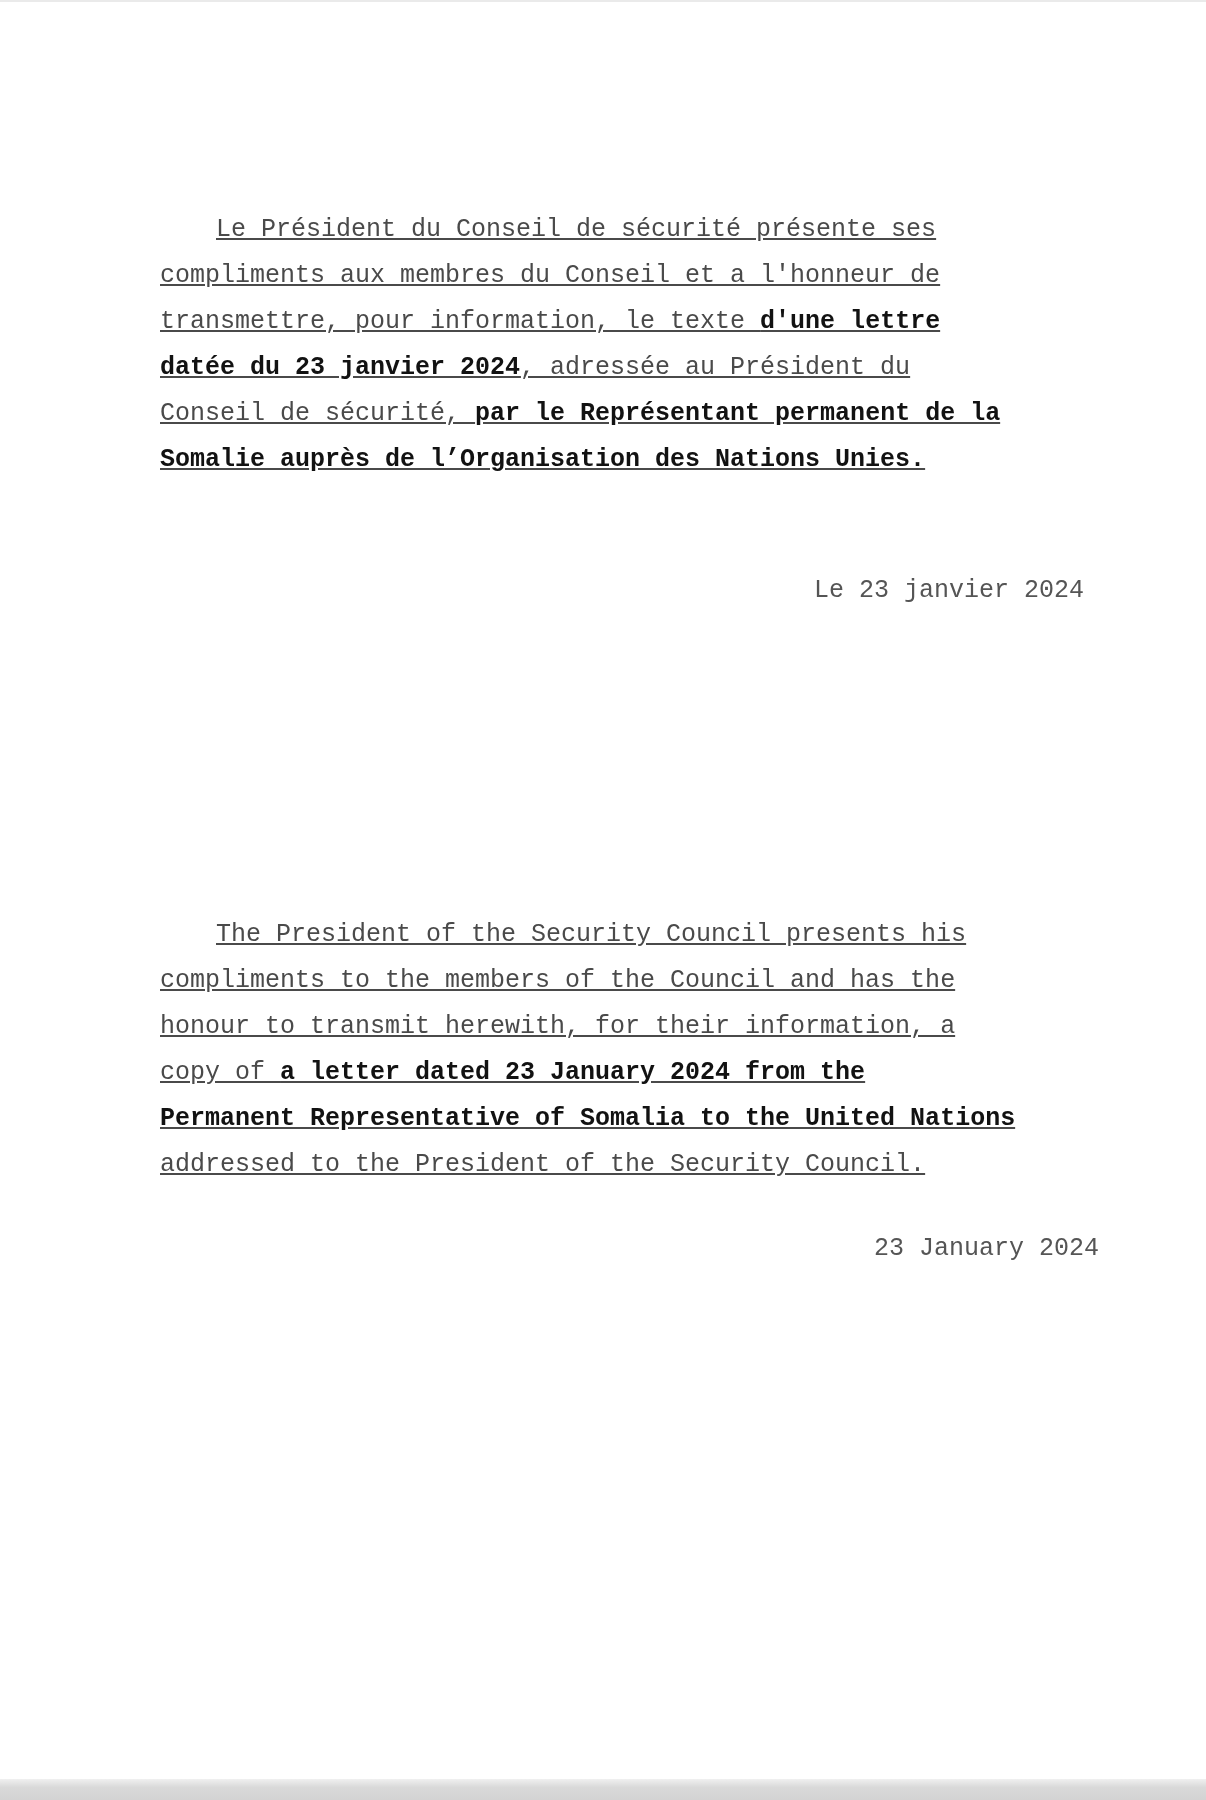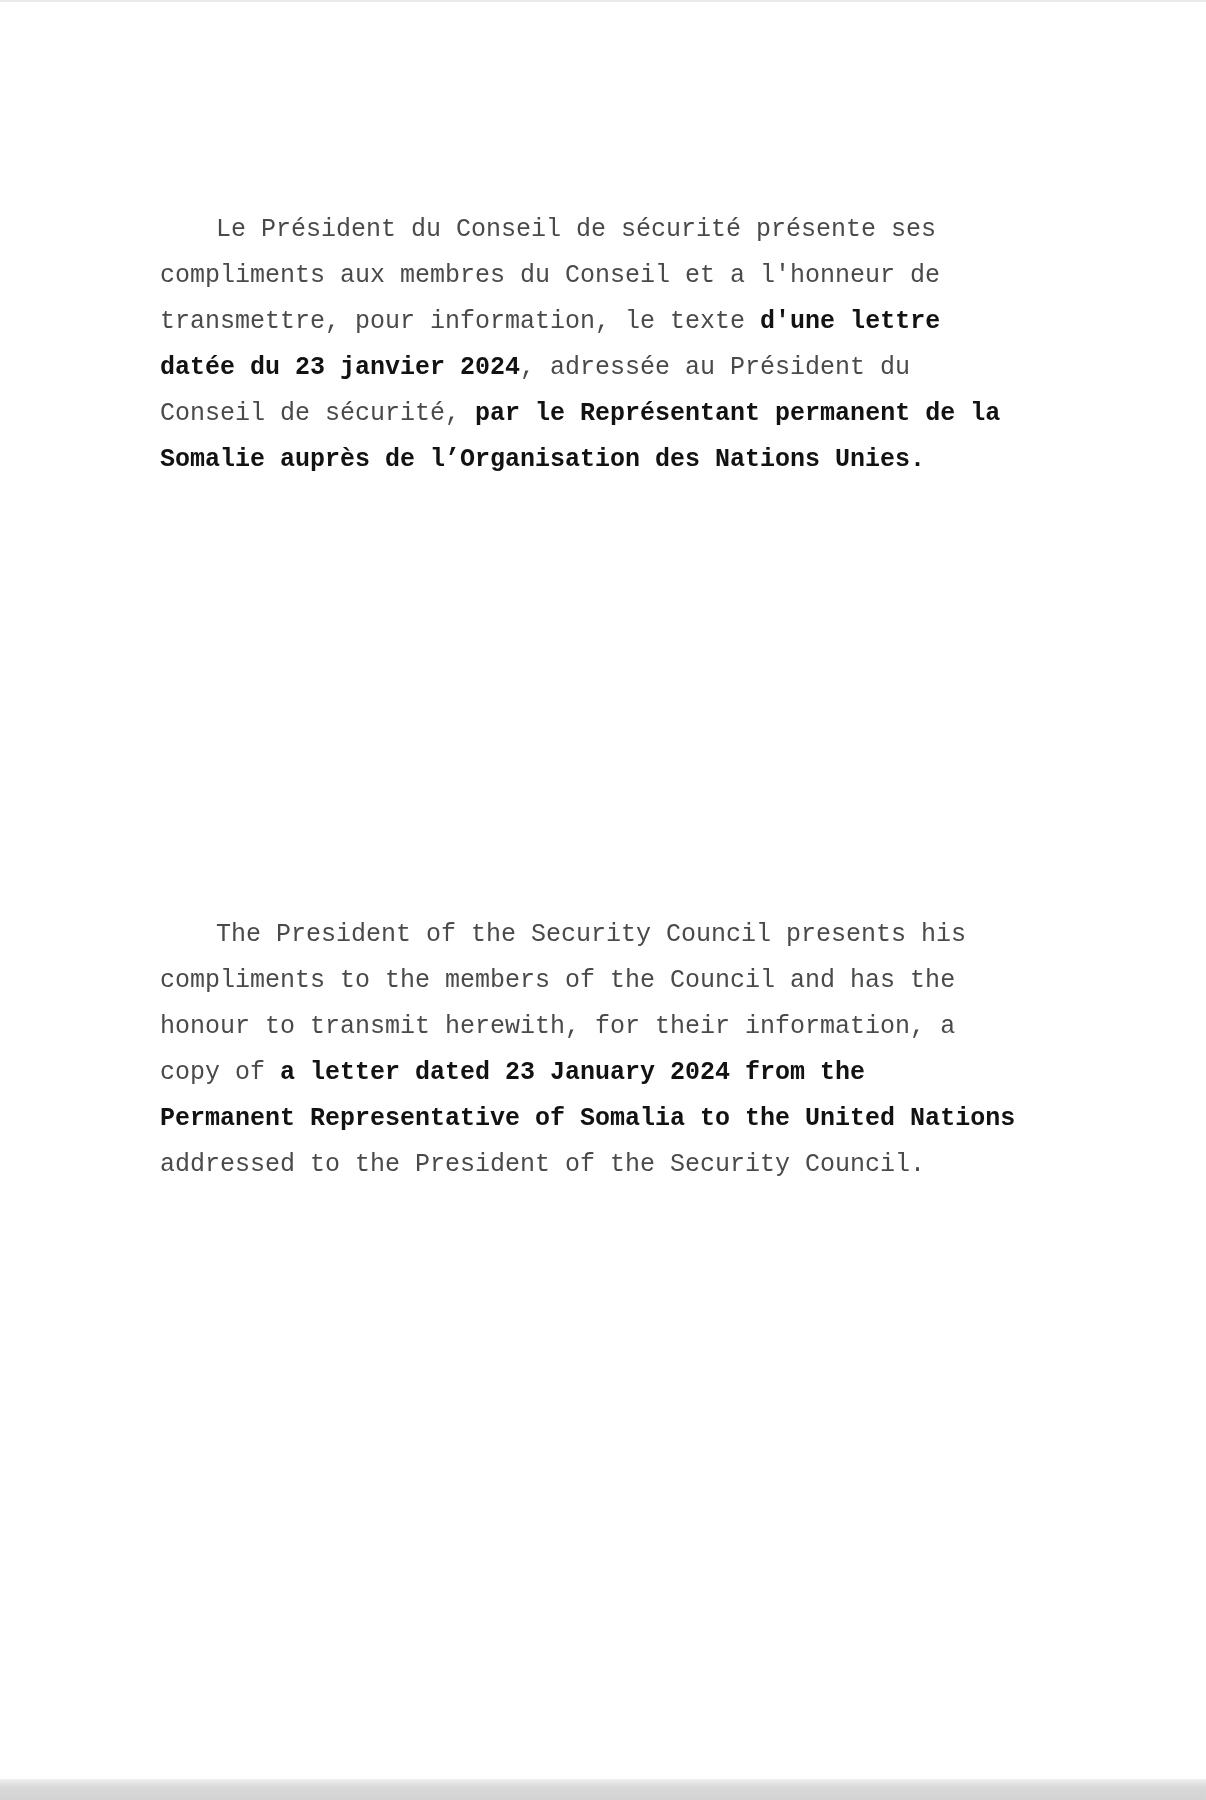--- a/index.html
+++ b/index.html
@@ -25,21 +25,21 @@
     position:absolute;
     left:160px;
     font-size:25px;
     line-height:46px;
     color:var(--text-regular);
     white-space:pre;
   }
   .para-fr{top:207px;}
   .para-en{top:912px;}
   .para > .line:first-child{padding-left:56px;}
-  .line{white-space:pre;}
+  .line{white-space:pre;text-decoration:underline;}
   .seg{white-space:pre;}
   .seg.bold{font-weight:bold;color:var(--text-bold);}
   .date{
     position:absolute;
     font-size:25px;
     line-height:46px;
     color:var(--date-text);
     white-space:pre;
   }
   .date-fr{top:568px;right:122px;}
@@ -50,18 +50,20 @@
   }
 </style>
 </head>
 <body>
 
 <div class="page">
   <div class="top-edge"></div>
 
   <div class="para para-fr"><div class="line"><span class="seg">Le Président du Conseil de sécurité présente ses</span></div><div class="line"><span class="seg">compliments aux membres du Conseil et a l'honneur de</span></div><div class="line"><span class="seg">transmettre, pour information, le texte </span><span class="seg bold">d'une lettre</span></div><div class="line"><span class="seg bold">datée du 23 janvier 2024</span><span class="seg">, adressée au Président du</span></div><div class="line"><span class="seg">Conseil de sécurité, </span><span class="seg bold">par le Représentant permanent de la</span></div><div class="line"><span class="seg bold">Somalie auprès de l’Organisation des Nations Unies.</span></div></div>
 
+  <div class="date date-fr">Le 23 janvier 2024</div>
 
   <div class="para para-en"><div class="line"><span class="seg">The President of the Security Council presents his</span></div><div class="line"><span class="seg">compliments to the members of the Council and has the</span></div><div class="line"><span class="seg">honour to transmit herewith, for their information, a</span></div><div class="line"><span class="seg">copy of </span><span class="seg bold">a letter dated 23 January 2024 from the</span></div><div class="line"><span class="seg bold">Permanent Representative of Somalia to the United Nations</span></div><div class="line"><span class="seg">addressed to the President of the Security Council.</span></div></div>
 
+  <div class="date date-en">23 January 2024</div>
 
   <div class="bottom-bar"></div>
 </div>
 
 </body></html>

